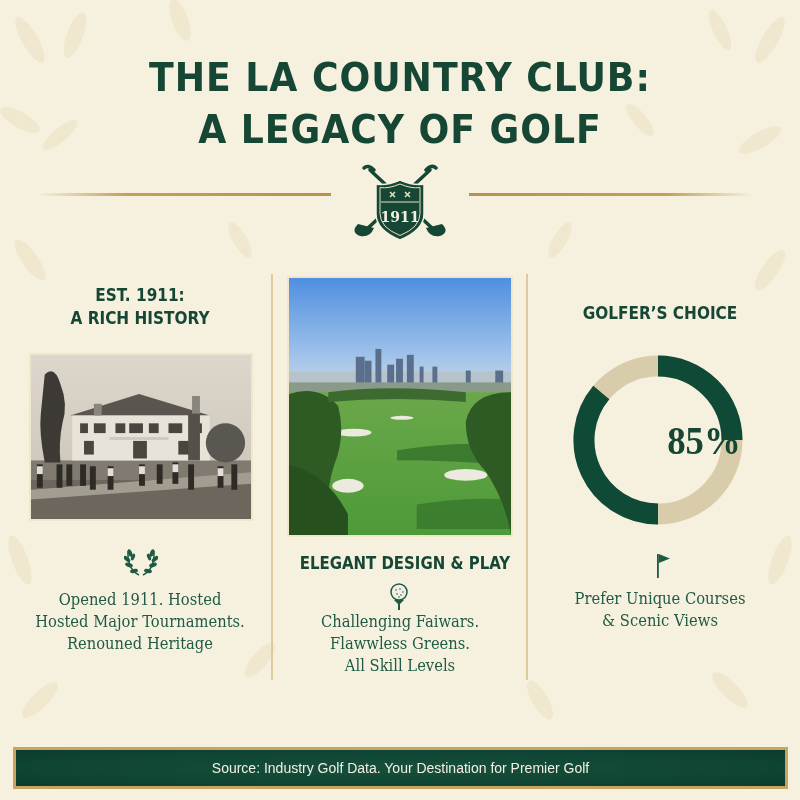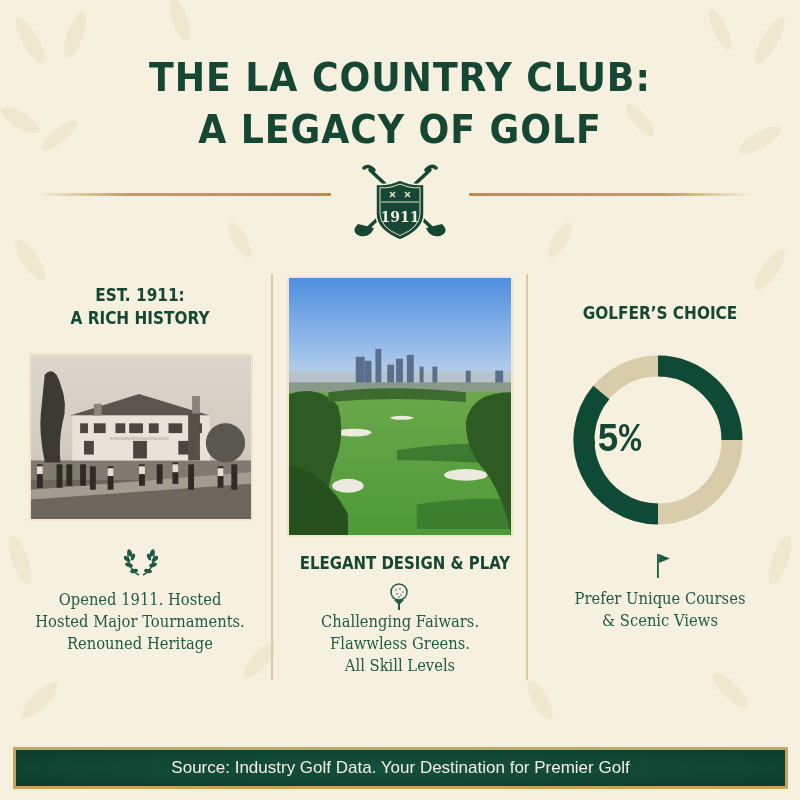--- a/index.html
+++ b/index.html
@@ -64,40 +64,40 @@
     .t-mid { left: 286px; top: 611px; width: 228px; transform: scaleX(0.92); }
     .t-right { left: 550px; top: 588px; width: 220px; transform: scaleX(0.92); }
 
     .icon-laurel { left: 124px; top: 545px; width: 34px; height: 32px; }
     .icon-ball { left: 388px; top: 582px; width: 22px; height: 30px; }
     .icon-flag { left: 654px; top: 553px; width: 18px; height: 26px; }
 
     .donut { left: 572px; top: 354px; width: 172px; height: 172px; }
     .donut-value {
       left: 572px; top: 354px; width: 172px; height: 172px;
-      display: flex; align-items: center; justify-content: flex-start;
-      font-family: Liberation Mono, monospace;
+      display: flex; align-items: center; justify-content: flex-end;
+      font-family: Liberation Serif, serif;
       font-weight: bold;
       font-size: 40px;
       color: #154734;
     }
     .donut-value span { display: inline-block; transform: scaleX(0.92); }
 
     .footer {
       left: 13px; top: 747px; width: 775px; height: 42px;
       background: #c8a45e;
       padding: 3px;
     }
     .footer-inner {
       width: 100%; height: 100%;
       background: radial-gradient(ellipse at center, #16503c 0%, #0f4432 70%, #0c3b2b 100%);
       display: flex; align-items: center; justify-content: center;
       color: #f3efe2;
       font-family: "Liberation Sans", sans-serif;
-      font-size: 17px;
+      font-size: 14px;
       white-space: nowrap;
     }
   </style>
 </head>
 <body>
 
 <svg class="bg-pattern" width="800" height="800" viewBox="0 0 800 800">
   <g fill="#ece4c9" opacity="0.7">
     <ellipse cx="30" cy="40" rx="8" ry="26" transform="rotate(-30 30 40)"></ellipse>
     <ellipse cx="75" cy="35" rx="8" ry="24" transform="rotate(20 75 35)"></ellipse>

